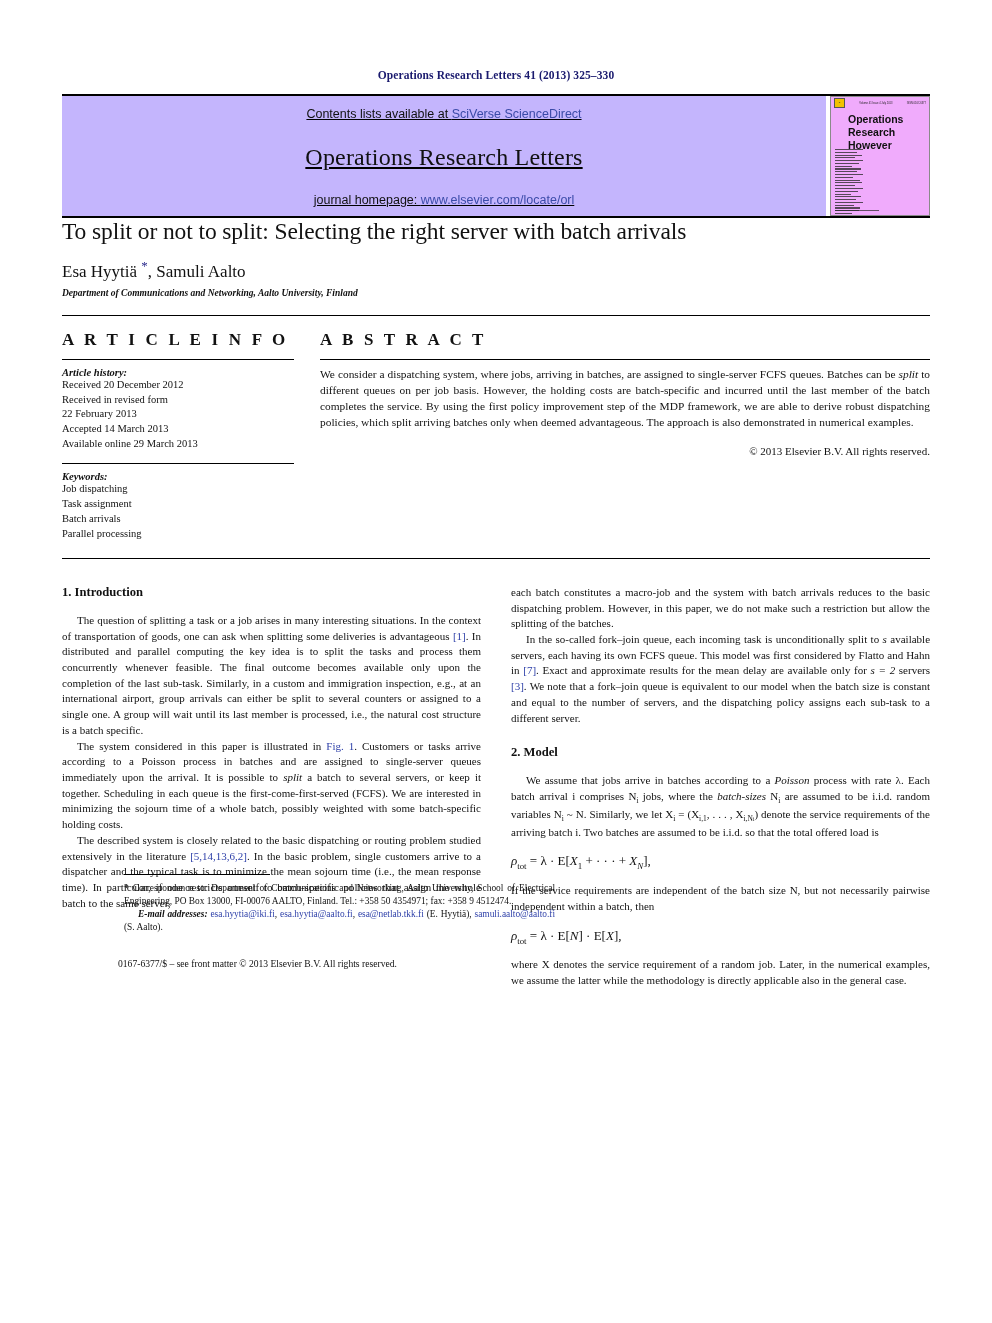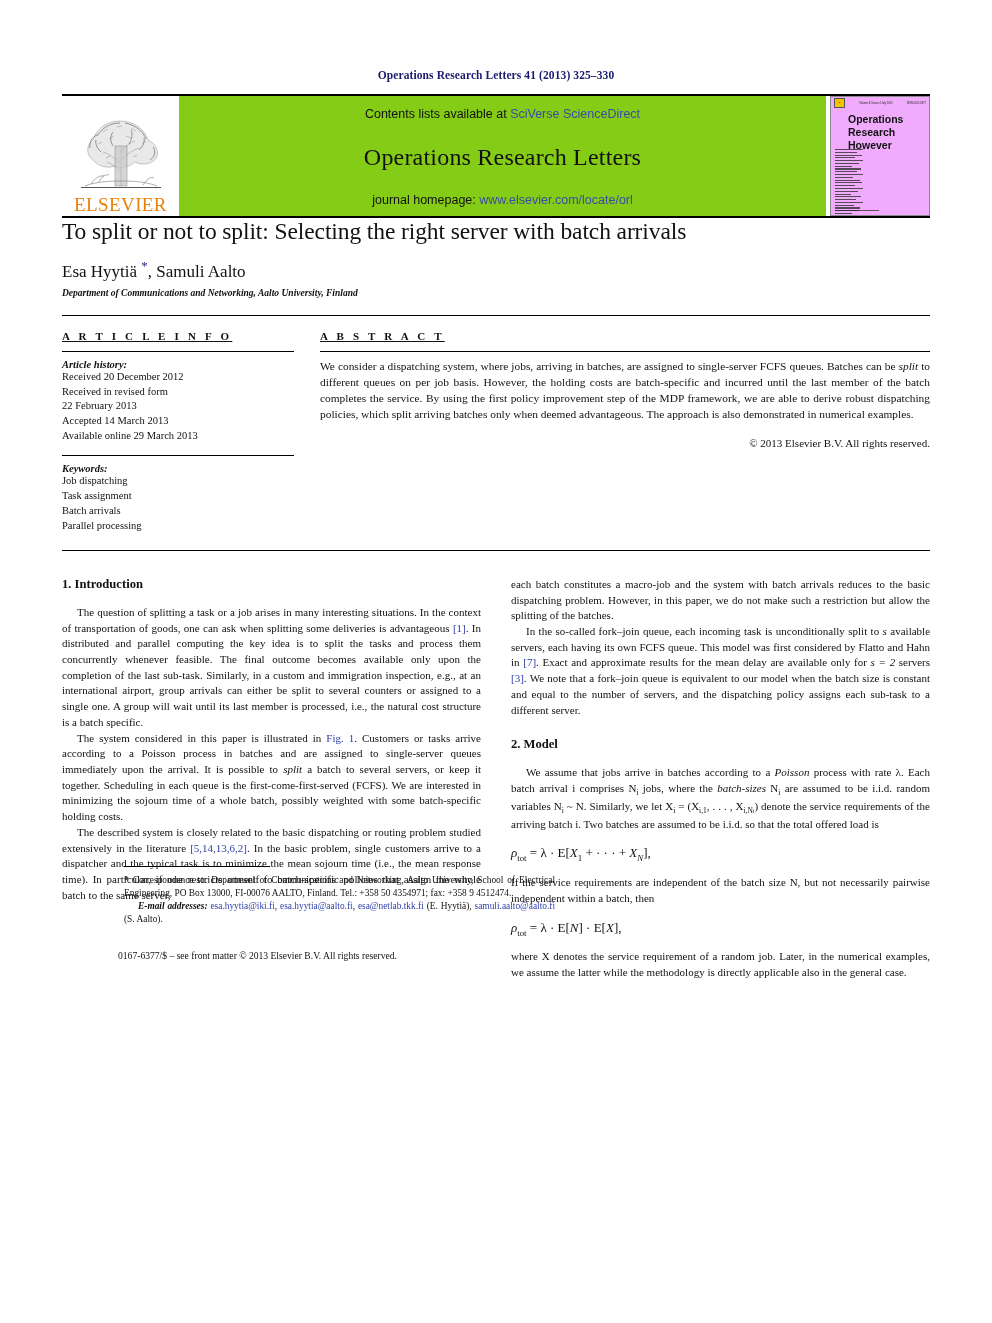--- a/index.html
+++ b/index.html
@@ -49,26 +49,27 @@
     font-family: "Liberation Serif", serif;
     font-size: 19px;
     letter-spacing: 0.4px;
     color: #E8820C;
     line-height: 1;
     margin-top: 1px;
   }
 
   .journal-banner {
     flex: 1 1 auto;
-    background: #84cc16;
+    background: #c4b5fd;
     display: flex;
     flex-direction: column;
     align-items: center;
     justify-content: space-between;
     padding: 11px 0 9px 0;
+    text-decoration: underline;
   }
   .contents-line {
     font-family: "Liberation Sans", sans-serif;
     font-size: 12.5px;
     color: #111;
   }
   .contents-line .sd-link { color: #3b4ba8; }
   .journal-name {
     font-family: "Liberation Serif", serif;
     font-size: 24px;
@@ -169,24 +170,23 @@
     padding-top: 14px;
     display: flex;
     gap: 26px;
   }
   .col-info { flex: 0 0 232px; }
   .col-abstract { flex: 1 1 auto; }
 
   .sec-caps {
     font-family: "Liberation Serif", serif;
     font-weight: bold;
-    font-size: 11px;
+    font-size: 17px;
     letter-spacing: 3.2px;
     color: #111;
-    text-decoration: underline;
   }
   .hr-thin { border-top: 1.3px solid #000; margin: 9px 0 7px 0; }
   .hr-thin2 { border-top: 1.3px solid #000; margin: 11px 0 7px 0; }
 
   .info-label {
     font-style: italic;
     font-size: 10.5px;
     font-weight: bold;
     color: #111;
   }
@@ -284,41 +284,20 @@
 </style>
 </head>
 <body>
 
 <div class="page">
 
   <div class="running-head">Operations Research Letters 41 (2013) 325–330</div>
 
   <div class="masthead">
 
-    <div class="elsevier-logo">
-      <svg width="96" height="82" viewBox="0 0 96 82">
-        <g stroke="#6b6b6b" stroke-width="0.7" fill="none">
-          <path d="M48 74 L48 34 M48 52 C42 46 36 42 30 40 M48 48 C54 42 60 38 66 36 M48 60 C44 55 39 52 34 50 M48 40 C52 34 57 31 62 29"></path>
-          <path d="M20 28 C24 16 34 9 47 9 C60 9 71 16 75 28 C82 31 86 38 84 45 C80 52 70 54 62 50 C56 55 48 57 42 54 C34 57 25 54 20 48 C13 43 13 33 20 28 Z" fill="#d8d8d8" opacity="0.55"></path>
-          <path d="M24 24 C30 15 38 11 47 11 M52 11 C62 13 70 19 73 27 M17 36 C16 30 19 25 24 23 M80 35 C83 39 82 45 77 48"></path>
-          <path d="M28 40 C24 36 22 32 23 28 M66 38 C70 34 72 30 71 26 M40 34 C37 29 37 24 40 20 M56 32 C59 27 60 22 58 18"></path>
-        </g>
-        <g stroke="#8a8a8a" stroke-width="0.55" fill="none" opacity="0.85">
-          <path d="M30 20 L35 17 M44 15 L49 14 M58 16 L63 19 M25 32 L29 30 M69 31 L73 29 M36 27 L41 24 M53 24 L58 26 M33 46 L37 44 M60 45 L64 43"></path>
-        </g>
-        <rect x="42" y="34" width="12" height="40" fill="#c9c9c9" opacity="0.75" stroke="#777" stroke-width="0.6"></rect>
-        <g stroke="#777" stroke-width="0.6" fill="none">
-          <path d="M12 74 C22 70 34 69 48 69 C62 69 74 70 84 74"></path>
-          <path d="M18 72 C22 66 27 63 31 64 M70 73 C74 67 78 64 81 66"></path>
-          <path d="M26 70 C28 65 32 62 36 63"></path>
-        </g>
-        <line x1="8" y1="75.5" x2="88" y2="75.5" stroke="#555" stroke-width="1"></line>
-      </svg>
-      <div class="elsevier-word">ELSEVIER</div>
-    </div>
 
     <div class="journal-banner">
       <div class="contents-line">
         <span>Contents lists available at </span><span class="sd-link">SciVerse ScienceDirect</span>
       </div>
       <div class="journal-name">Operations Research Letters</div>
       <div class="homepage-line">
         <span>journal homepage: </span><span class="hp-link">www.elsevier.com/locate/orl</span>
       </div>
     </div>

